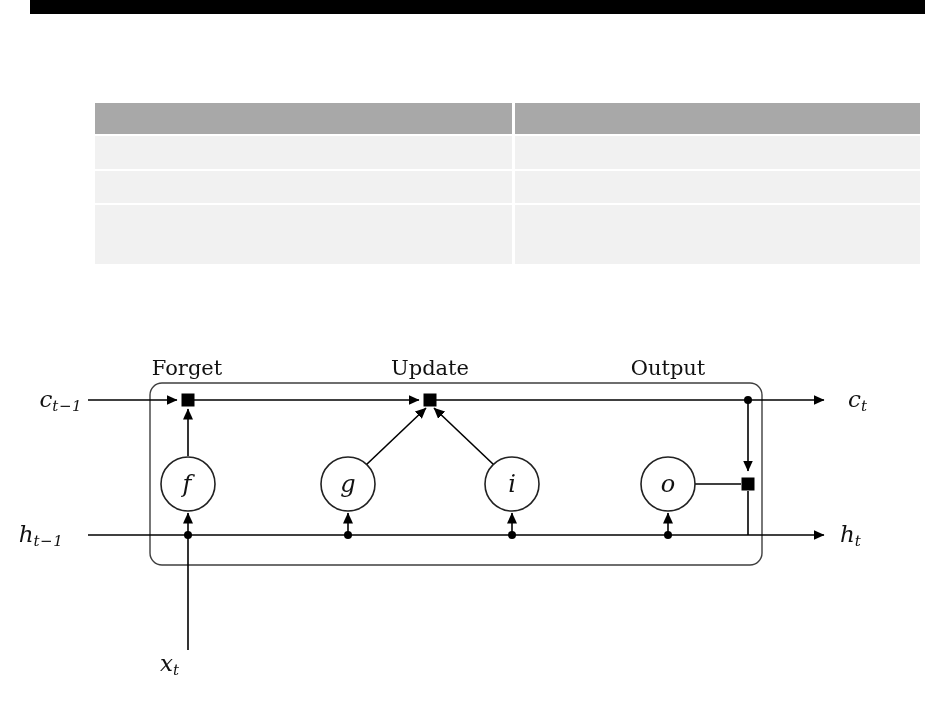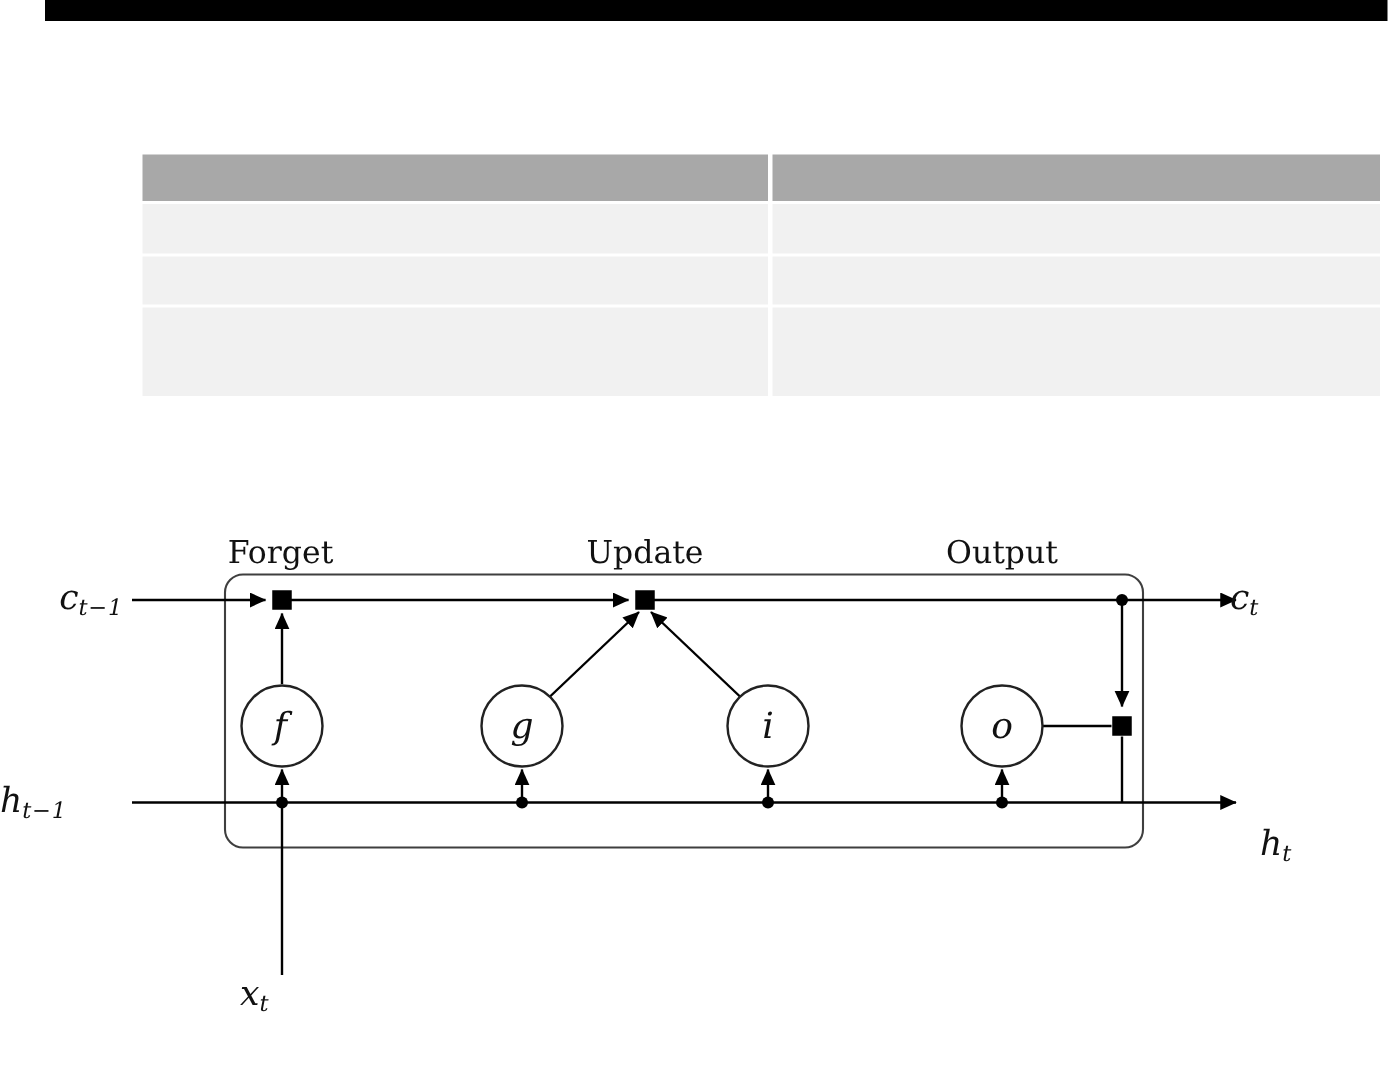--- a/index.html
+++ b/index.html
@@ -71,23 +71,23 @@
   }
   .io-label sub {
     font-size: 15px;
     font-style: italic;
     vertical-align: baseline;
     position: relative;
     bottom: -4px;
     letter-spacing: 0.5px;
   }
   .io-c-prev { left: 0;   top: 386px; width: 82px;  text-align: right; }
-  .io-h-prev { left: 0;   top: 521px; width: 82px;  text-align: left; }
-  .io-c-next { left: 820px; top: 386px; }
-  .io-h-next { left: 840px; top: 550px; }
+  .io-h-prev { left: 0;   top: 521px; width: 82px;  text-align: center; }
+  .io-c-next { left: 848px; top: 386px; }
+  .io-h-next { left: 840px; top: 521px; }
   .io-x-in   { left: 160px; top: 650px; width: 56px; }
 </style>
 </head>
 <body>
 
 <div class="top-bar"></div>
 
 <div class="tbl">
   <div class="tbl-row tbl-header h-hdr">
     <div class="cell cell-l"></div>

